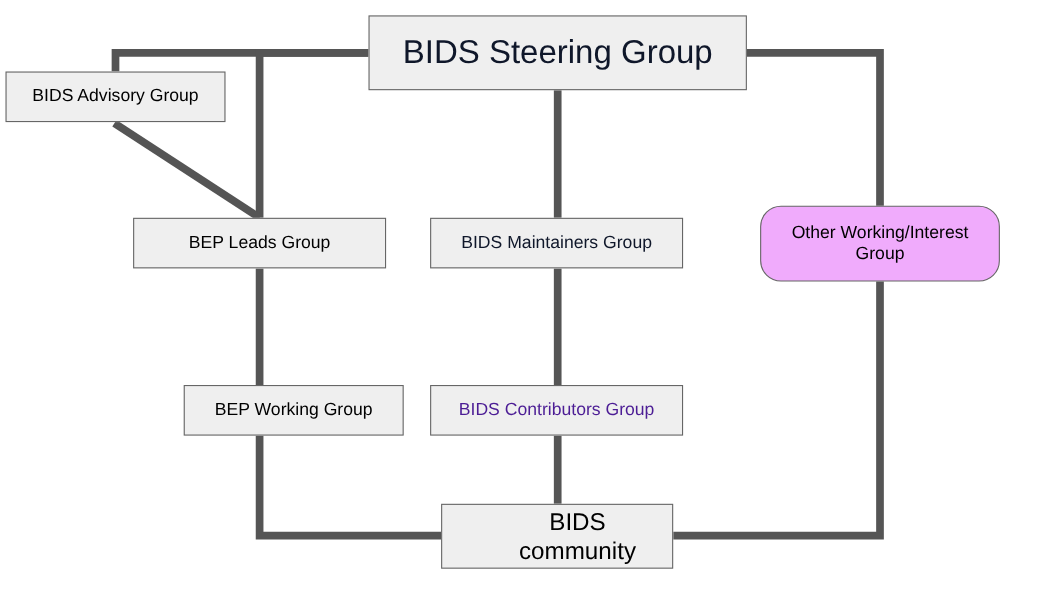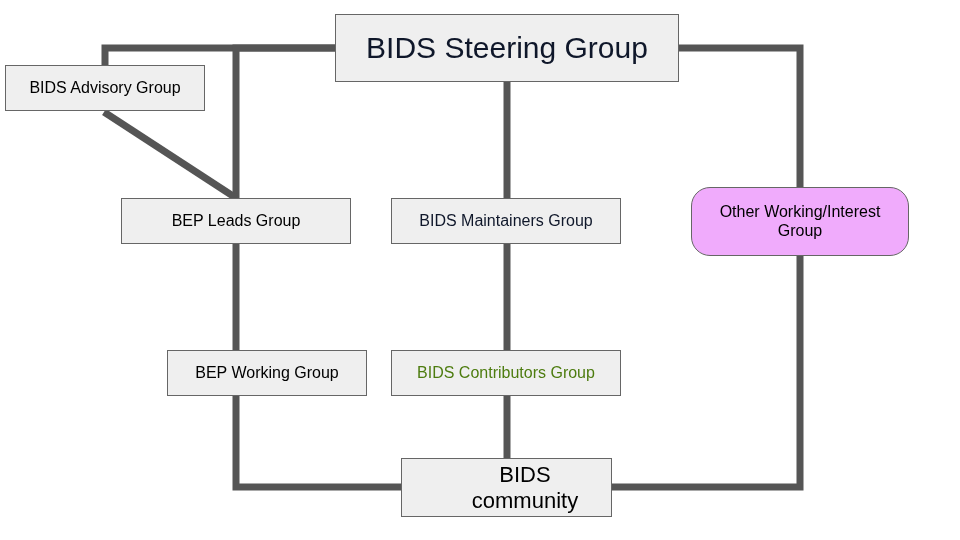--- a/index.html
+++ b/index.html
@@ -115,21 +115,21 @@
 
   <div class="node" id="node-other-wg" style="left: 691px; top: 187px; width: 218px; height: 69px; font-size: 16px; background: #f0abfc; border-color: rgb(102, 102, 102); color: rgb(0, 0, 0); border-radius: 19px;">
     <span class="node-label">Other Working/Interest
 Group</span>
   </div>
 
   <div class="node" id="node-bep-working" style="left: 136px; top: 350px; width: 200px; height: 46px; font-size: 16px; background: rgb(239, 239, 239); border-color: rgb(102, 102, 102); color: rgb(0, 0, 0); margin-left: 31px;">
     <span class="node-label">BEP Working Group</span>
   </div>
 
-  <div class="node" id="node-contributors" style="left: 391px; top: 350px; width: 230px; height: 46px; font-size: 16px; background: rgb(239, 239, 239); border-color: rgb(102, 102, 102); color: #4d7c0f;">
+  <div class="node" id="node-contributors" style="left: 391px; top: 350px; width: 230px; height: 46px; font-size: 16px; background: rgb(239, 239, 239); border-color: rgb(102, 102, 102); color: #4c1d95;">
     <span class="node-label">BIDS Contributors Group</span>
   </div>
 
   <div class="node" id="node-community" style="left: 401px; top: 458px; width: 211px; height: 59px; font-size: 22px; background: rgb(239, 239, 239); border-color: rgb(102, 102, 102); color: rgb(0, 0, 0);">
     <span class="node-label">BIDS community</span>
   </div>
 
 </div>
 
 </body></html>

